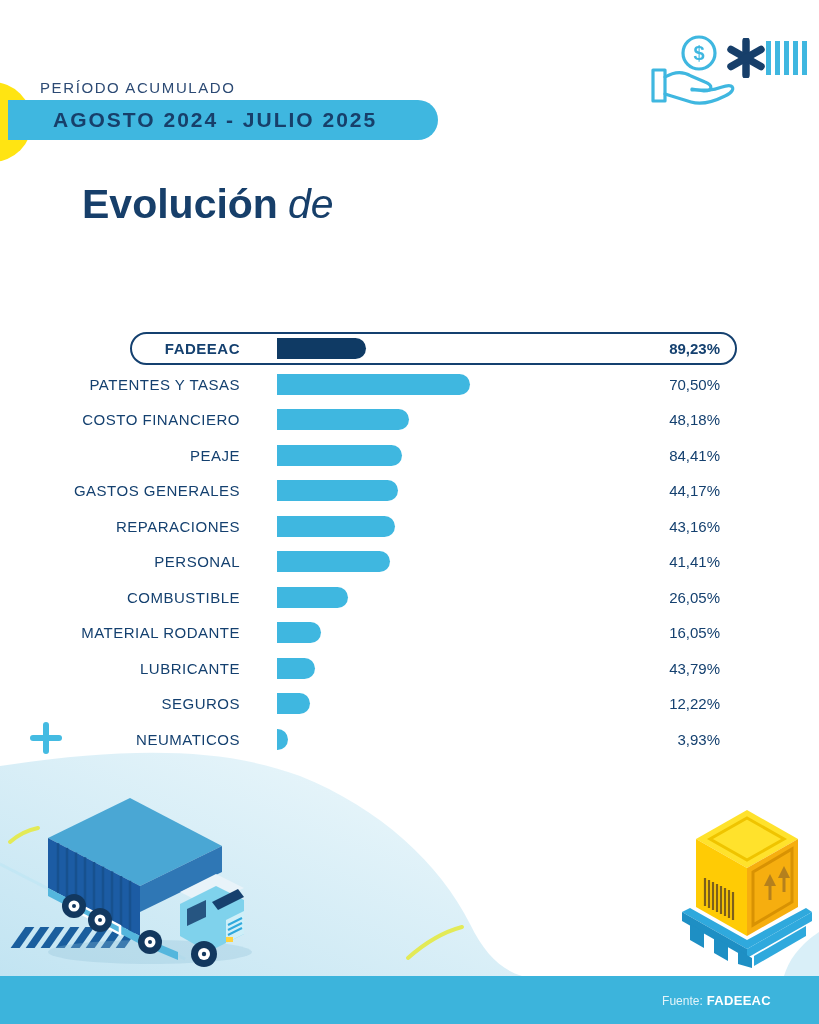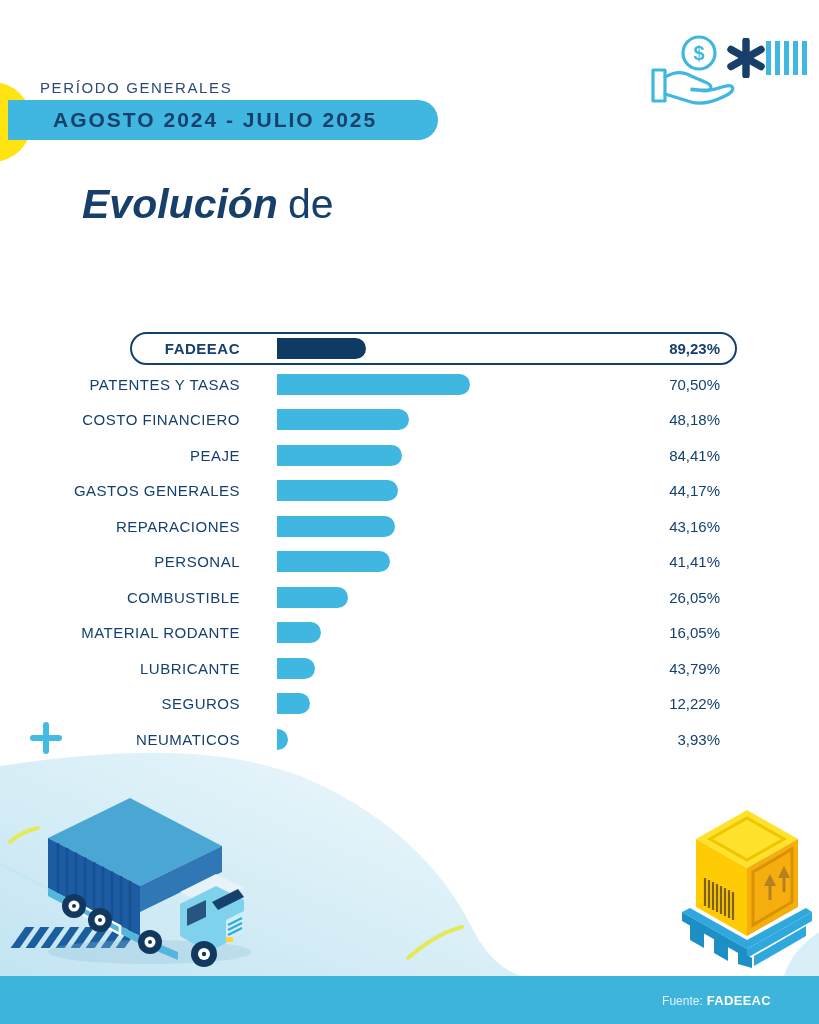--- a/index.html
+++ b/index.html
@@ -11,22 +11,22 @@
   }
   
   .yellow-circle{position:absolute;left:-48px;top:82px;width:80px;height:80px;border-radius:50%;background:#FFE412;}
   .period-label{position:absolute;left:40px;top:79px;font-size:15px;letter-spacing:1.6px;color:#2C4A74;}
   .period-banner{
     position:absolute;left:8px;top:100px;width:430px;height:40px;background:#3FB7E0;
     border-radius:0 20px 20px 0;display:flex;align-items:center;
   }
   .period-banner span{padding-left:45px;font-size:21px;font-weight:700;letter-spacing:2px;color:#173F6A;}
   .title{position:absolute;left:82px;top:180px;font-size:41px;line-height:48px;color:#173F6A;}
-  .title .t-bold{font-weight:700;font-style:italic;}
-  .title .t-reg{font-weight:400;margin-left:10px;}
+  .title .t-bold{font-weight:700;}
+  .title .t-reg{font-weight:400;margin-left:10px;font-style:italic;}
   
   .icon-hand{position:absolute;left:646px;top:28px;}
   .icon-asterisk{position:absolute;left:726px;top:38px;}
   .icon-bars{position:absolute;left:766px;top:41px;display:flex;}
   .icon-bars i{display:block;width:5px;height:34px;background:#3FB7E0;margin-right:4px;}
   
   .chart{position:absolute;left:60px;top:331px;width:660px;}
   .pill{
     position:absolute;left:70px;top:1px;width:607px;height:33px;box-sizing:border-box;
     border:2px solid #14406F;border-radius:17px;background:#fff;z-index:0;
@@ -52,21 +52,21 @@
   }
   .footer .src{padding-right:48px;font-size:12px;color:rgba(255,255,255,0.85);text-align:right;}
   .footer .src b{font-size:13px;color:#ffffff;margin-left:4px;letter-spacing:0.3px;}
 </style>
 </head>
 <body>
 
 <div class="page">
 
   <div class="yellow-circle"></div>
-  <div class="period-label">PERÍODO GENERALES</div>
+  <div class="period-label">PERÍODO ACUMULADO</div>
   <div class="period-banner">
     <span>AGOSTO 2024 - JULIO 2025</span>
   </div>
 
   <div class="title">
     <span class="t-bold">Evolución</span><span class="t-reg">de</span><br>
   </div>
 
   <svg class="icon-hand" width="92" height="84" viewBox="0 0 92 84">
     <g fill="none" stroke="#3FB7E0" stroke-width="3.2" stroke-linecap="round" stroke-linejoin="round">

